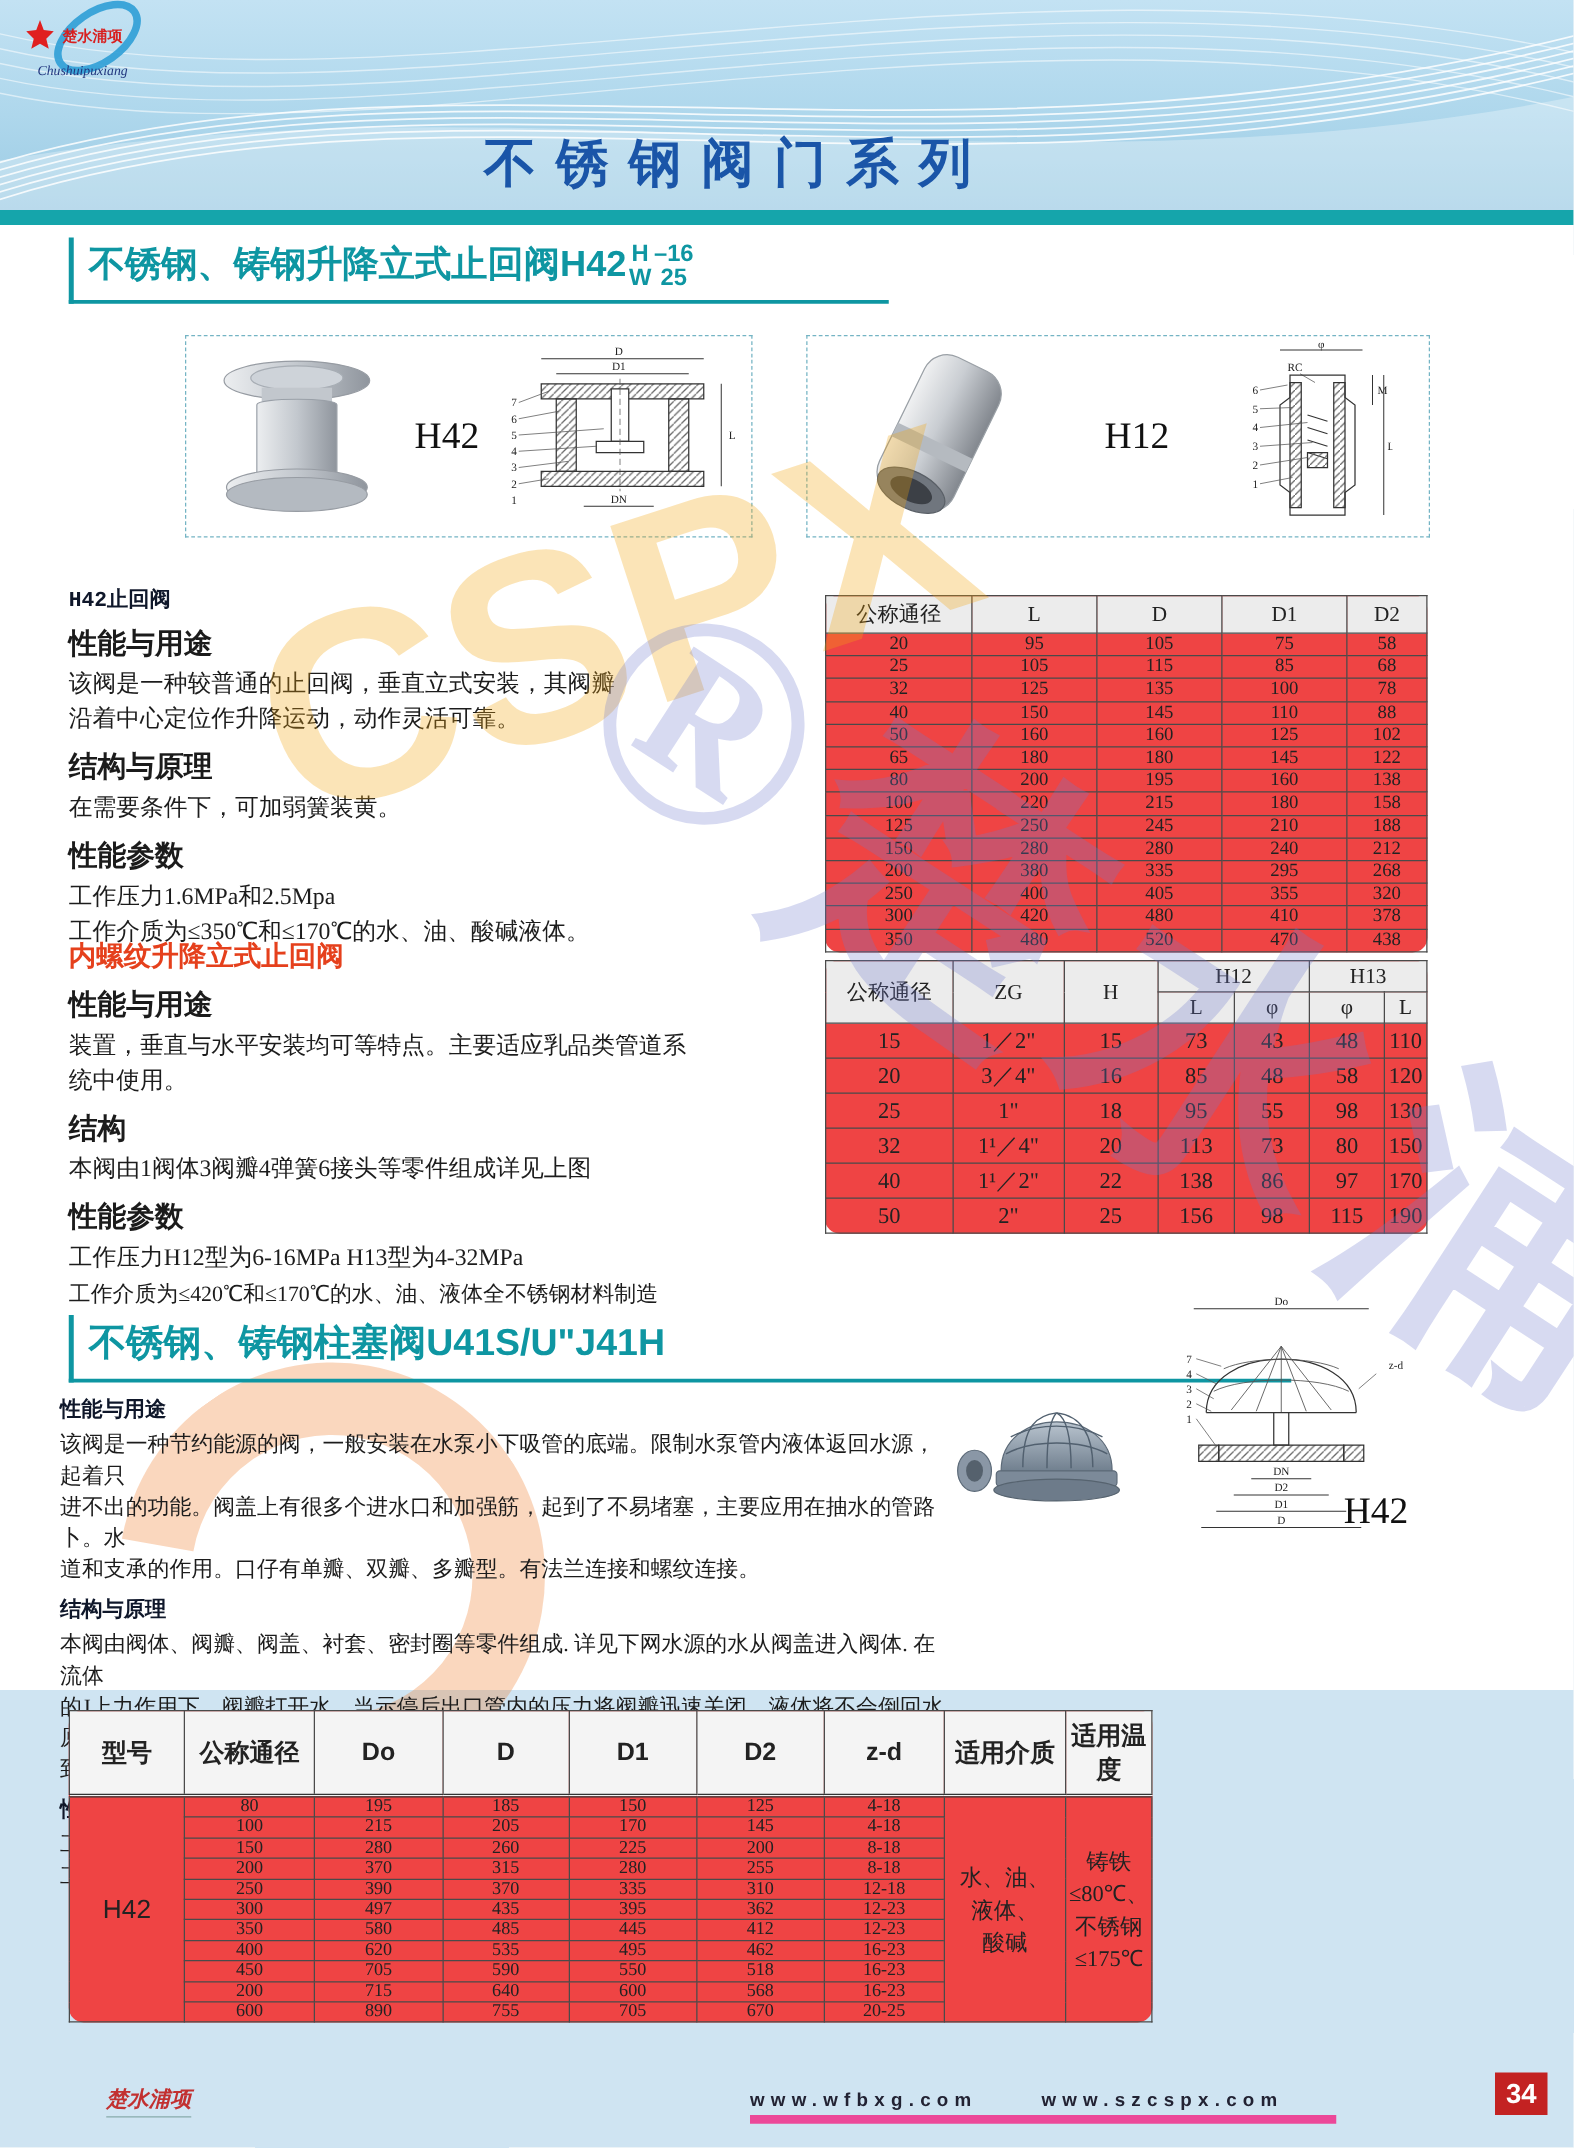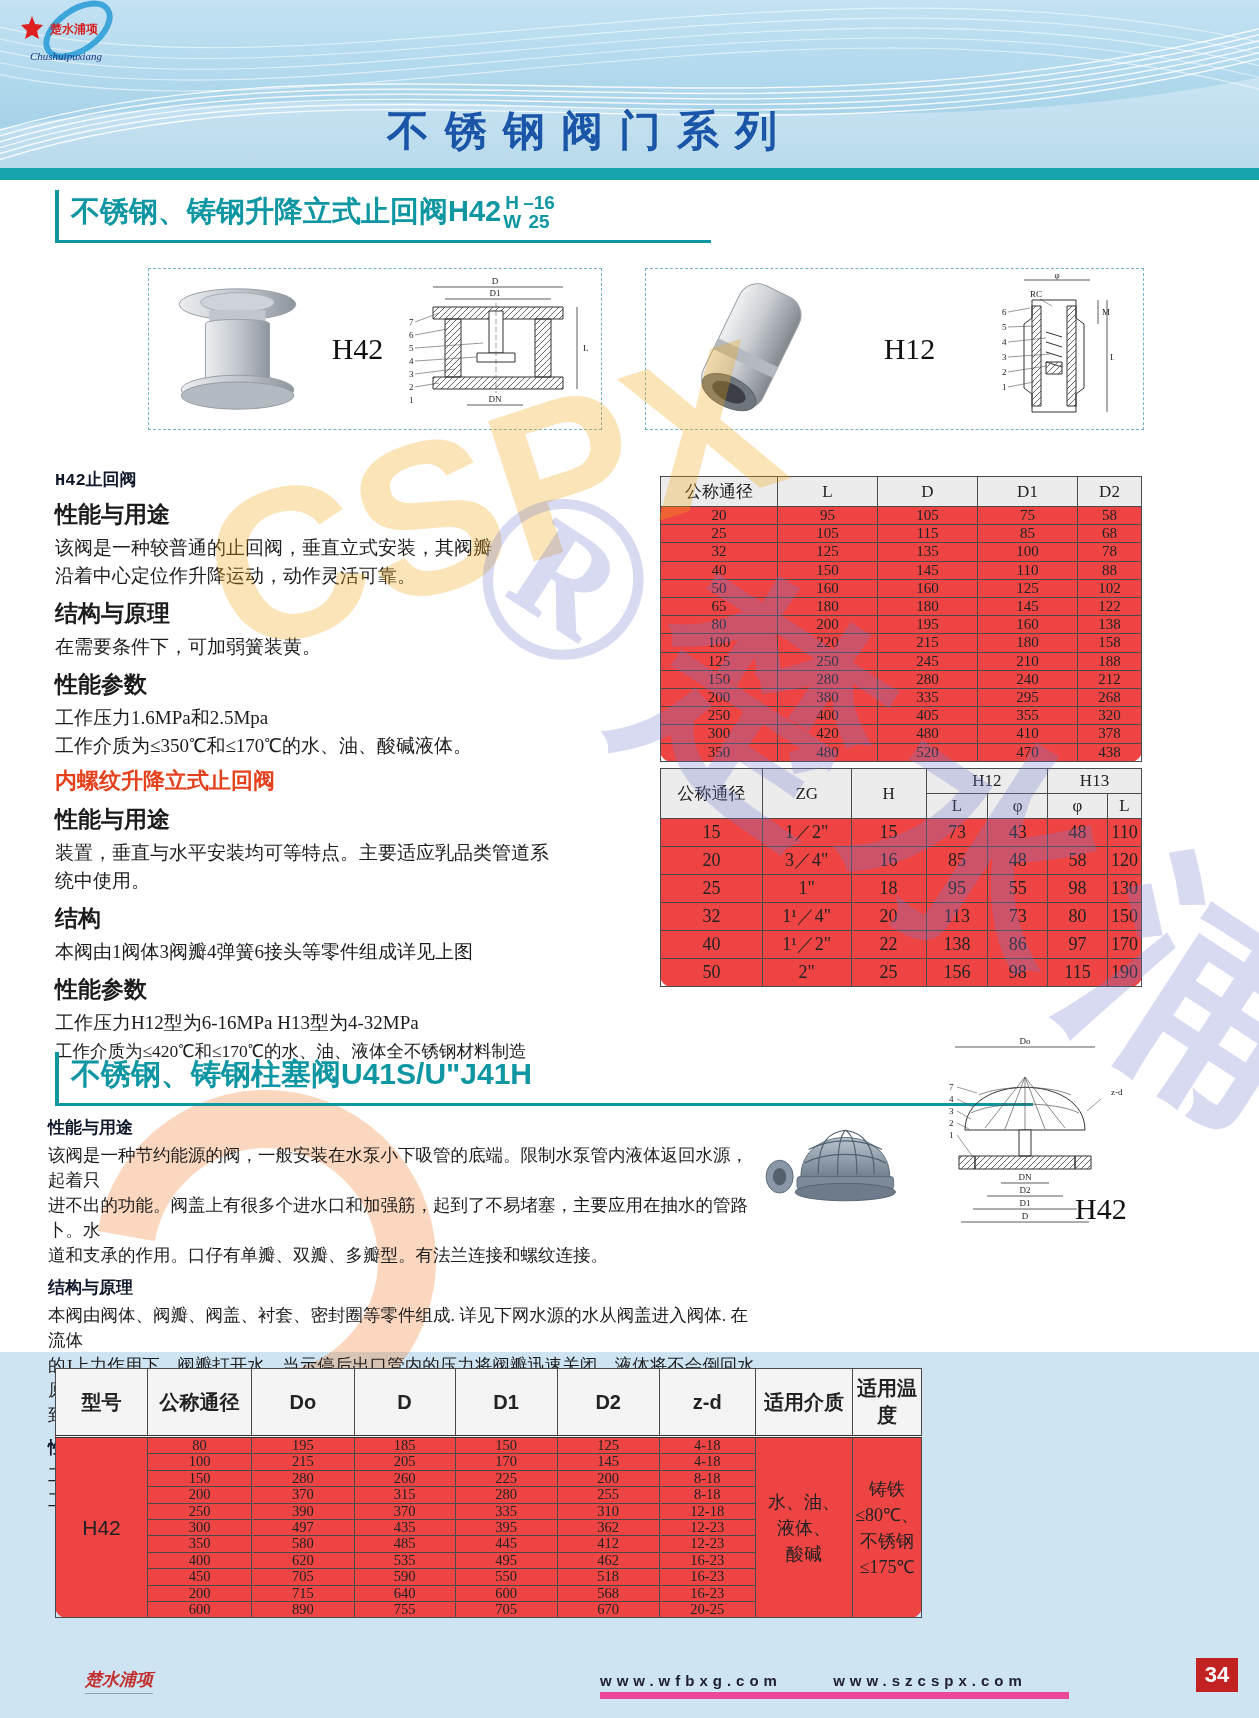--- a/index.html
+++ b/index.html
@@ -35,21 +35,21 @@
   .dim{font-size:9px;fill:#222;font-family:"Liberation Serif",serif;}
   .dwg-num{font-size:9px;fill:#222;font-family:"Liberation Serif",serif;}
   
   .txtcol{position:absolute;z-index:2;}
   .col1{left:55px;top:468px;width:575px;}
   .col2{left:55px;top:750px;width:580px;}
   .col3{left:48px;top:1116px;width:715px;}
   .h-orange{font-family:Liberation Mono, monospace;font-weight:bold;font-size:17px;
             color:#0f172a;margin:0 0 4px 0;}
   .h-red{font-family:"Liberation Sans",sans-serif;font-weight:bold;font-size:22px;
-         color:#e5401c;margin:16px 0 4px 0;}
+         color:#e5401c;margin:0 0 4px 0;}
   .h-black{font-family:"Liberation Sans",sans-serif;font-weight:bold;font-size:23px;
            color:#1b1b1b;margin:8px 0 4px 0;}
   .para{font-size:19px;line-height:28px;color:#1c1c1c;}
   .para3{font-size:17.5px;line-height:25px;color:#1c1c1c;}
   
   table{border-collapse:collapse;background:#ef4444;z-index:2;border-radius:12px;}
   th,td{border:1px solid #4a4a4a;text-align:center;}
   .t1{position:absolute;left:660px;top:476px;width:482px;font-size:15px;}
   .t1 th{background:#ececec;font-size:17px;font-weight:normal;padding:3px 2px;}
   .t1 td{padding:0 3px;line-height:17.2px;}

